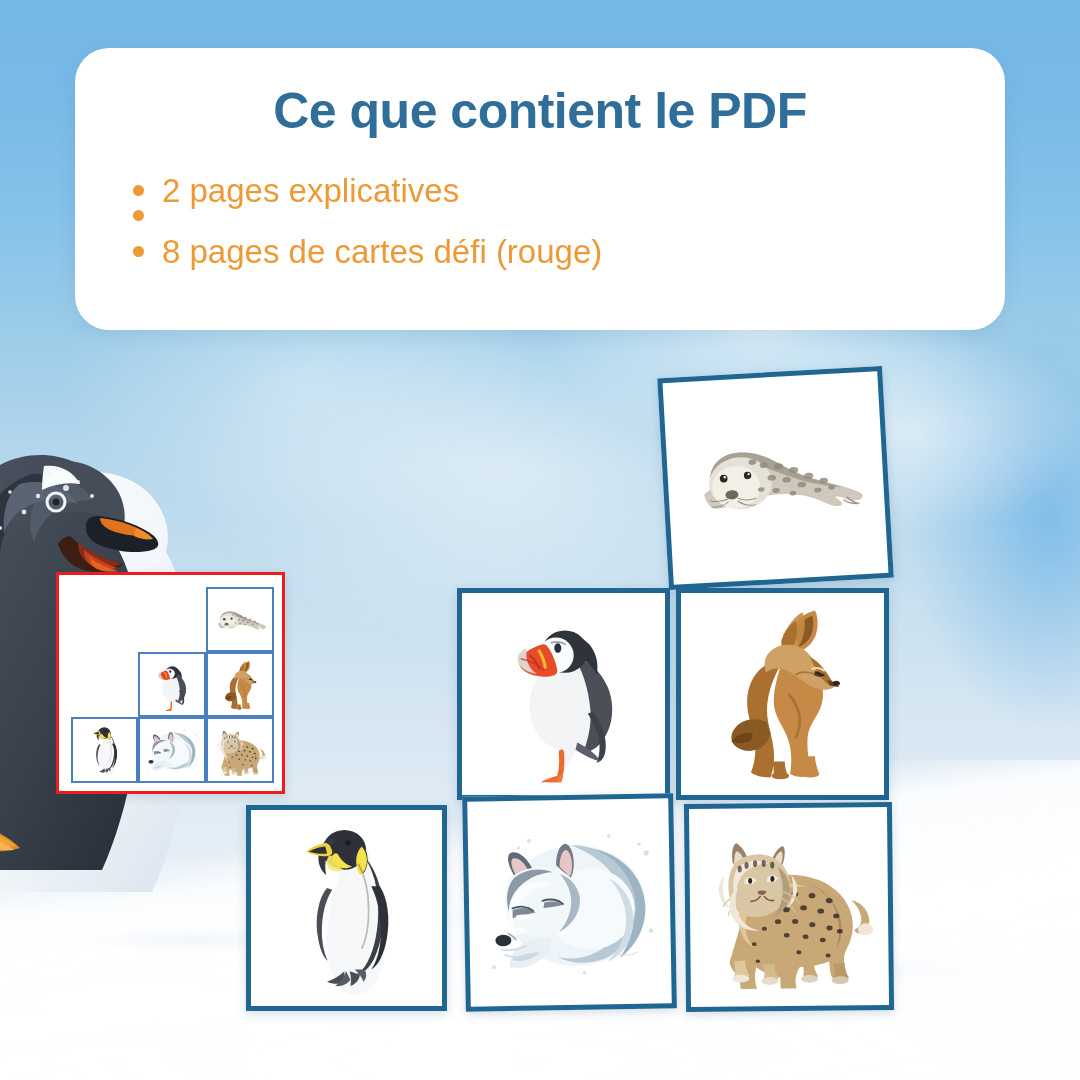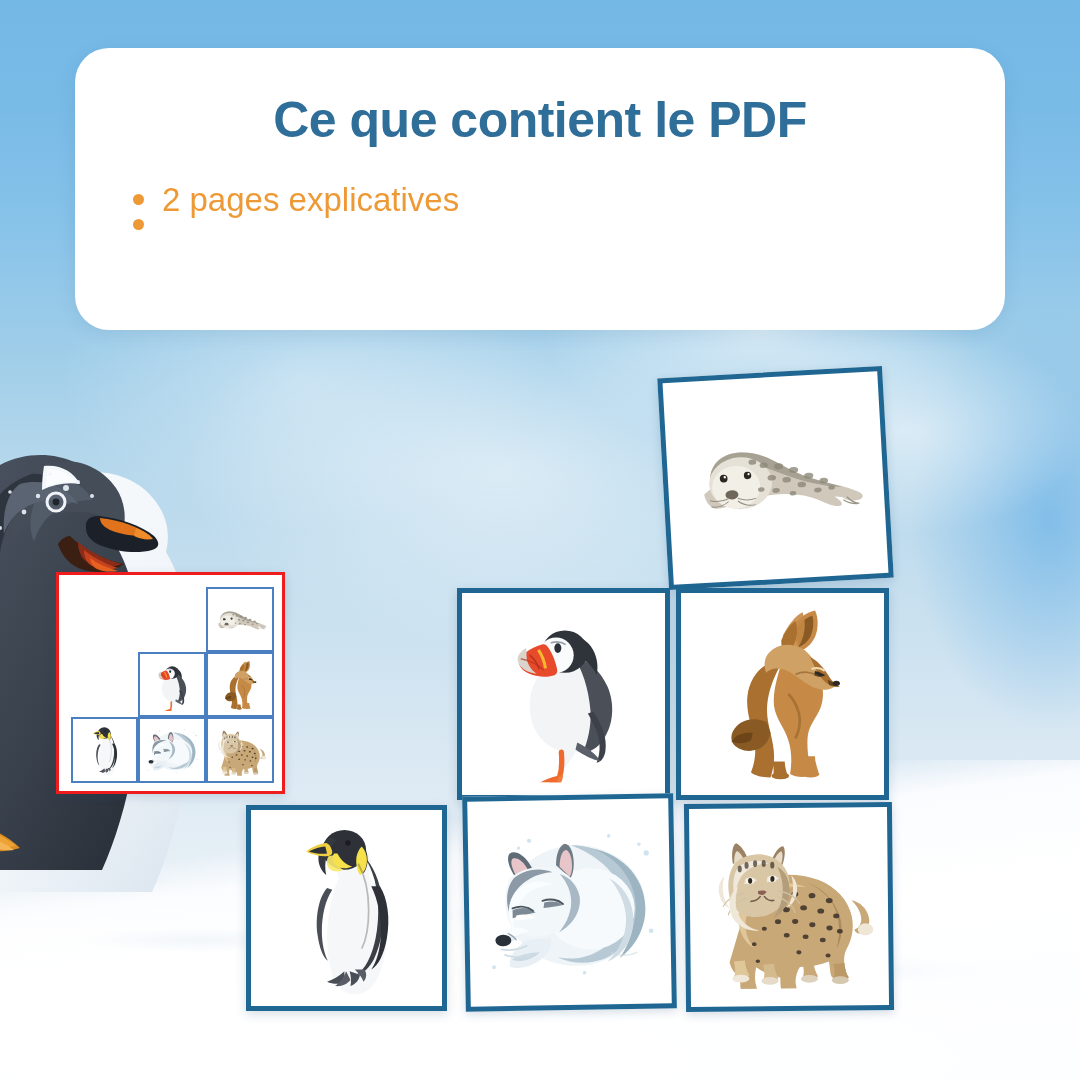--- a/index.html
+++ b/index.html
@@ -43,21 +43,21 @@
   }
   .bg-penguin{position:absolute;left:-60px;top:430px;width:330px;height:470px;}
 
   
   .header-card{
     position:absolute;left:75px;top:48px;width:930px;height:282px;
     background:#ffffff;border-radius:34px;
     box-shadow:0 4px 18px rgba(40,80,120,.10);
   }
   .title{
-    margin:9px;padding-top:34px;text-align:center;
+    margin:0;padding-top:34px;text-align:center;
     font-size:50px;font-weight:bold;letter-spacing:-.5px;
     color:#2f6e99;font-family:"Liberation Sans",sans-serif;
   }
   .bullets{list-style:none;margin:26px 0 17px 0;padding:0 0 0 58px;text-align:right;}
   .bullets li{
     display:flex;align-items:baseline;gap:18px;
     color:#ed9a36;font-size:33px;line-height:1.52;
     font-family:"Liberation Sans",sans-serif;
   }
   .dot{width:11px;height:11px;border-radius:50%;background:#ed9a36;flex:0 0 11px;
@@ -368,20 +368,24 @@
   <div class="header-card">
     <h1 class="title">Ce que contient le PDF</h1>
     <ul class="bullets">
       <li>
         <span class="dot"></span>
         <span>2 pages explicatives</span>
       </li>
       <li>
         <span class="dot"></span>
       </li>
+      <li>
+        <span class="dot"></span>
+        <span>8 pages de cartes défi (rouge)</span>
+      </li>
     </ul>
   </div>
 
   <div class="card card-seal">
     <svg width="185" height="105" viewBox="0 0 200 110">
       <use href="#sym-seal"></use>
     </svg>
   </div>
 
   <div class="card card-puffin">

